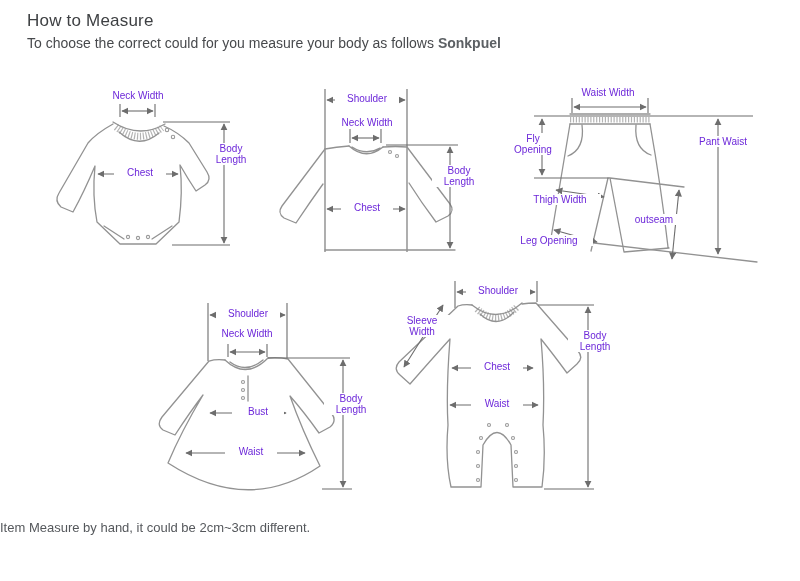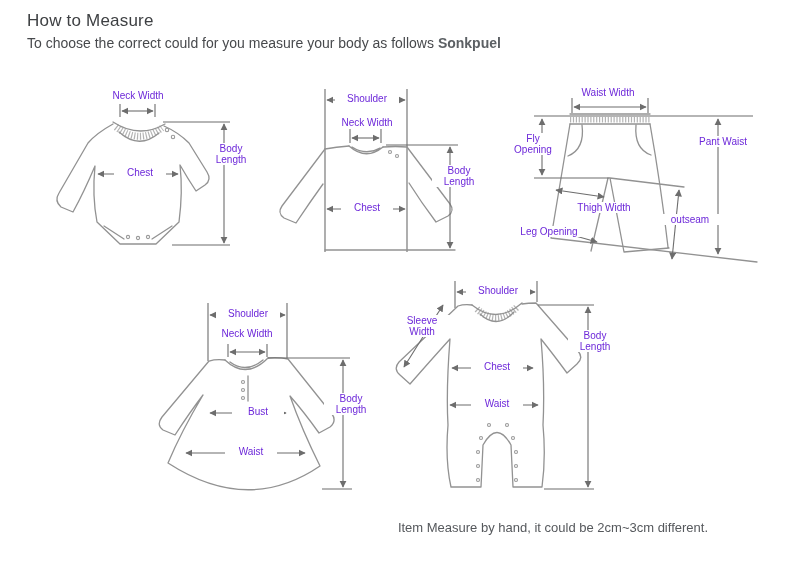--- a/index.html
+++ b/index.html
@@ -5,21 +5,21 @@
   html,body{margin:0;padding:0;background:#fff;}
   #stage{position:relative;width:800px;height:581px;background:#fff;overflow:hidden;
          font-family:"Liberation Sans",sans-serif;}
   #art{position:absolute;left:0;top:0;width:800px;height:581px;}
   .title{position:absolute;left:27px;top:11px;font-size:17px;letter-spacing:.2px;color:#3e4043;}
   .subtitle{position:absolute;left:27px;top:35px;font-size:14px;color:#47494c;}
   .subtitle .brand{color:#5c6064;font-weight:bold;}
   .label{position:absolute;font-size:10px;line-height:1.12;color:#6d28d9;white-space:normal;}
   .c{text-align:center;}
   .bg{background:#fff;padding:0 2px;}
-  .footnote{position:absolute;left:0;top:520px;width:708px;text-align:right;
+  .footnote{position:absolute;left:0;top:520px;width:708px;text-align:left;
             font-size:13px;color:#55585c;}
   
   .g{stroke:#929292;stroke-width:1.3;fill:none;stroke-linecap:round;stroke-linejoin:round;}
   .m{stroke:#6d6d6d;stroke-width:1.1;fill:none;}
   .rib{stroke:#b3b3b3;stroke-width:7;stroke-dasharray:1.2 1.7;fill:none;}
   .dot{fill:none;stroke:#9a9a9a;stroke-width:1.1;}
 </style>
 </head>
 <body>
 
@@ -135,23 +135,23 @@
   <div class="label c bg" style="left:204px;top:143px;width:50px;">Body Length</div>
 
   <div class="label c bg" style="left:335px;top:93px;width:60px;">Shoulder</div>
   <div class="label c" style="left:332px;top:117px;width:70px;">Neck Width</div>
   <div class="label c bg" style="left:341px;top:202px;width:48px;">Chest</div>
   <div class="label c bg" style="left:432px;top:165px;width:50px;">Body Length</div>
 
   <div class="label c" style="left:568px;top:87px;width:80px;">Waist Width</div>
   <div class="label c bg" style="left:508px;top:133px;width:46px;">Fly Opening</div>
   <div class="label c bg" style="left:696px;top:136px;width:50px;">Pant Waist</div>
-  <div class="label c bg" style="left:519px;top:202px;width:78px;margin-left:44px;">Thigh Width</div>
-  <div class="label c bg" style="left:660px;top:214px;width:56px;text-align:center;">outseam</div>
-  <div class="label c bg" style="left:505px;top:226px;width:84px;">Leg Opening</div>
+  <div class="label c bg" style="left:519px;top:194px;width:78px;">Thigh Width</div>
+  <div class="label c bg" style="left:624px;top:214px;width:56px;text-align:center;">outseam</div>
+  <div class="label c bg" style="left:505px;top:235px;width:84px;">Leg Opening</div>
 
   <div class="label c bg" style="left:216px;top:308px;width:60px;">Shoulder</div>
   <div class="label c" style="left:212px;top:328px;width:70px;">Neck Width</div>
   <div class="label c bg" style="left:232px;top:406px;width:48px;">Bust</div>
   <div class="label c bg" style="left:225px;top:446px;width:48px;">Waist</div>
   <div class="label c bg" style="left:324px;top:393px;width:50px;">Body Length</div>
 
   <div class="label c bg" style="left:466px;top:285px;width:60px;">Shoulder</div>
   <div class="label bg" style="left:394px;top:315px;width:52px;text-align:center;">Sleeve Width</div>
   <div class="label c bg" style="left:471px;top:361px;width:48px;">Chest</div>

